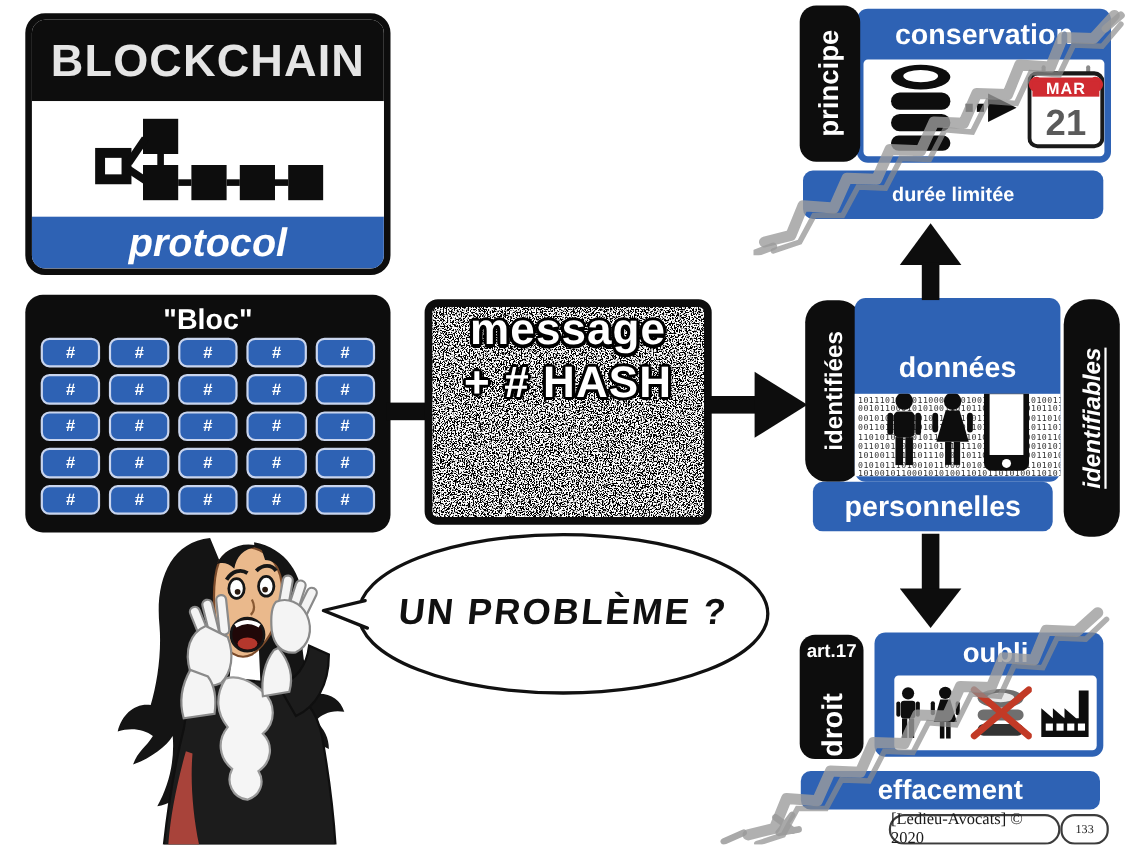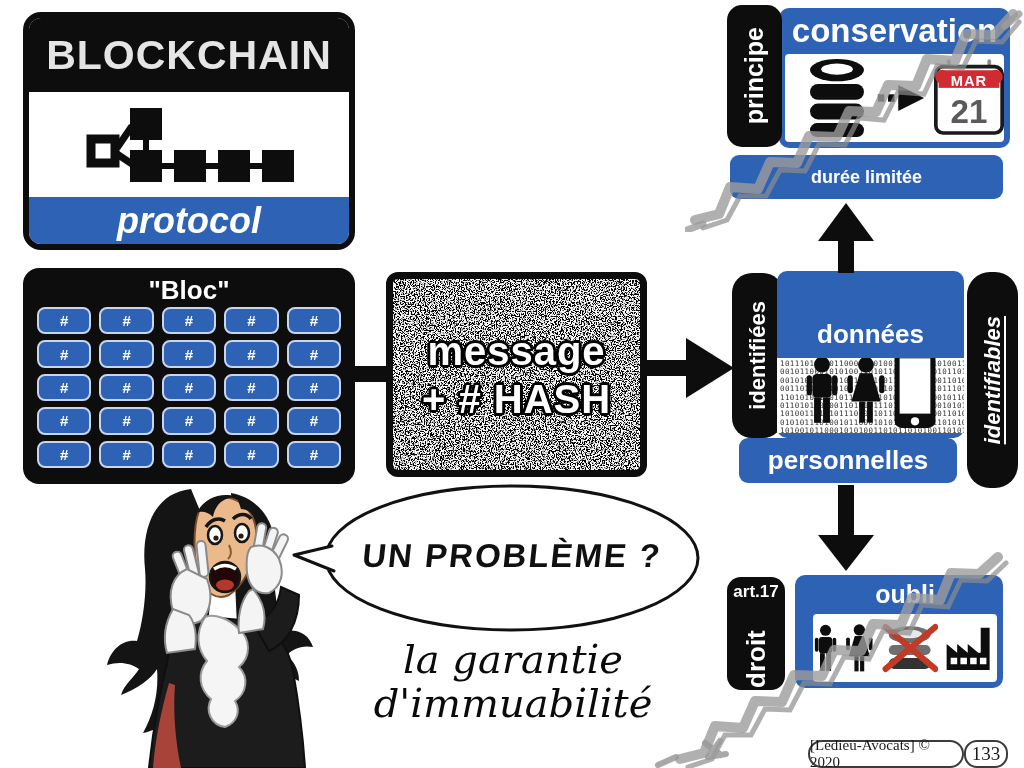--- a/index.html
+++ b/index.html
@@ -25,21 +25,21 @@
   .bloc-grid{display:grid;grid-template-columns:repeat(5,1fr);gap:6px 8px;height:calc(100% - 38px);}
   .hash-cell{background:#2e62b4;border:2px solid #c9d5ee;border-radius:8px;color:#fff;
              font-weight:700;font-size:15px;display:flex;align-items:center;justify-content:center;}
 
   
   .connector{left:351px;top:366px;width:40px;height:16px;background:#0d0d0d;}
   .hash-box{left:386px;top:272px;width:261px;height:205px;box-sizing:border-box;
             border:7px solid #0d0d0d;border-radius:12px;background:#8a8a8a;overflow:hidden;}
   .hash-box .noise{position:absolute;inset:0;width:100%;height:100%;}
   .hash-text{position:absolute;inset:0;display:flex;flex-direction:column;align-items:center;
-             justify-content:center;gap:6px;z-index:2;}
+             gap:6px;z-index:2;}
   .hash-text span{color:#fff;font-weight:800;font-size:40px;letter-spacing:1px;line-height:1.05;
      text-shadow:-3px 0 #000,3px 0 #000,0 -3px #000,0 3px #000,
                  -2px -2px #000,2px -2px #000,-2px 2px #000,2px 2px #000;}
 
   
   .pill{background:#0d0d0d;border-radius:20px;display:flex;align-items:center;justify-content:center;}
   .vtext{writing-mode:vertical-rl;transform:rotate(180deg);color:#fff;font-weight:700;}
   .vital{font-style:italic;text-decoration:underline;}
   .bluebar{background:#2e62b4;border-radius:9px;color:#fff;font-weight:700;
            display:flex;align-items:center;justify-content:center;}
@@ -56,21 +56,21 @@
   .binary-texture{position:absolute;inset:0;padding:2px 3px;font-family:"DejaVu Sans Mono",monospace;
                   font-size:7.5px;line-height:8.4px;color:#303030;white-space:pre;letter-spacing:.4px;}
   .donnees-icons{position:absolute;left:0;right:0;bottom:3px;display:flex;align-items:flex-end;
                  justify-content:center;gap:6px;}
   .bar-personnelles{left:739px;top:438px;width:218px;height:45px;font-size:26px;}
   .pill-identifiables{left:967px;top:272px;width:51px;height:216px;border-radius:23px;}
 
   
   .pill-principe{left:727px;top:5px;width:55px;height:142px;border-radius:15px;z-index:2;}
   .cons-main{left:779px;top:8px;width:231px;height:140px;}
-  .cons-main .band{height:46px;font-size:33px;}
+  .cons-main .band{height:46px;font-size:26px;}
   .bar-duree{left:730px;top:155px;width:273px;height:44px;font-size:18px;}
 
   
   .pill-droit{left:727px;top:577px;width:58px;height:113px;border-radius:14px;z-index:2;
               display:flex;flex-direction:column;align-items:center;padding:5px 0 2px;box-sizing:border-box;gap:28px;}
   .art-label{color:#fff;font-weight:700;font-size:17px;}
   .pill-droit .vtext{flex:1;display:flex;align-items:center;font-size:26px;}
   .droit-main{left:795px;top:575px;width:208px;height:113px;padding-left:12px;}
   .droit-main .band{height:39px;font-size:25px;}
   .bar-efface{left:728px;top:701px;width:272px;height:35px;font-size:25px;}
@@ -84,21 +84,21 @@
                justify-content:center;font-size:33px;font-weight:700;letter-spacing:2px;
                color:#101010;transform:skewX(-6deg);}
   .caption{left:348px;top:637px;width:330px;text-align:center;
            font-family:"DejaVu Serif",serif;font-style:italic;font-size:40px;
            line-height:1.1;color:#0a0a0a;}
 
   
   .credit-pill{left:808px;top:740px;width:152px;height:24px;background:#fff;border:2px solid #3c3c3c;
                border-radius:14px;font-family:"Liberation Serif",serif;font-size:15px;color:#1a1a1a;z-index:9;}
   .page-pill{left:964px;top:740px;width:40px;height:24px;background:#fff;border:2px solid #3c3c3c;
-             border-radius:13px;font-family:"Liberation Serif",serif;font-size:19px;color:#1a1a1a;z-index:9;}
+             border-radius:13px;font-family:"Liberation Serif",serif;font-size:11px;color:#1a1a1a;z-index:9;}
 </style>
 </head>
 <body>
 
 <div class="canvas">
 
   <div class="abs bc-card">
     <div class="bc-head">BLOCKCHAIN</div>
     <div class="bc-body">
       <svg width="210" height="78" viewBox="0 0 210 78">
@@ -321,20 +321,21 @@
         <g fill="#fff">
           <rect x="7" y="41" width="8" height="8"></rect>
             <rect x="19" y="41" width="8" height="8"></rect>
           <rect x="31" y="41" width="8" height="8"></rect>
             <rect x="43" y="41" width="8" height="8"></rect>
         </g>
       </svg>
     </div>
   </div>
 
+  <div class="abs bluebar bar-efface">effacement</div>
 
   <svg class="abs scribble" style="left:685px;top:0;" width="340" height="232" viewBox="0 0 340 232">
     <path d="M10,220 L34,214 45,187 73,189 85,162 112,163 124,136 152,137 164,111 191,112 203,85 231,86 242,59 270,61 281,34 309,35 328,14" fill="none" stroke="#9c9c9c" stroke-width="10" stroke-linecap="round" stroke-linejoin="round" opacity="0.8"></path>
     <path d="M18,228 L42,220 55,196 81,196 95,170 120,171 134,144 160,145 174,118 199,120 213,92 239,94 252,66 278,68 291,41 317,42 334,22" fill="none" stroke="#8d8d8d" stroke-width="5" stroke-linecap="round" opacity="0.7"></path>
     <path d="M2,230 l16,-6 M320,26 l14,-12" stroke="#9c9c9c" stroke-width="7" stroke-linecap="round" opacity="0.8"></path>
   </svg>
 
   <svg class="abs scribble" style="left:650px;top:545px;" width="375" height="223" viewBox="0 0 375 223">
     <path d="M30,214 L54,208 65,181 93,183 105,156 132,157 144,130 172,131 184,105 211,106 223,79 251,80 262,53 290,55 301,28 329,29 348,12" fill="none" stroke="#9c9c9c" stroke-width="10" stroke-linecap="round" stroke-linejoin="round" opacity="0.8"></path>
     <path d="M38,222 L62,214 75,190 101,190 115,164 140,165 154,138 180,139 194,112 219,114 233,86 259,88 272,60 298,62 311,35 337,36 356,18" fill="none" stroke="#8d8d8d" stroke-width="5" stroke-linecap="round" opacity="0.7"></path>
@@ -373,21 +374,17 @@
       <path d="M150,106 C160,118 164,132 160,146 L136,150 C134,134 138,118 146,108 Z"></path>
     </g>
   </svg>
 
   <svg class="abs" style="left:288px;top:482px;" width="424" height="155" viewBox="0 0 424 155">
     <ellipse cx="224" cy="76" rx="186" ry="72" fill="#fff" stroke="#111" stroke-width="3"></ellipse>
     <path d="M44,64 L6,73 L46,89" fill="#fff" stroke="#111" stroke-width="3" stroke-linejoin="round" stroke-linecap="round"></path>
   </svg>
   <div class="abs bubble-text">UN PROBLÈME ?</div>
 
-  <div class="abs caption">
-    <div>la garantie</div>
-    <div>d'immuabilité</div>
-  </div>
 
   <div class="abs credit-pill flexc">[Ledieu-Avocats] © 2020</div>
   <div class="abs page-pill flexc">133</div>
 
 </div>
 
 </body></html>

